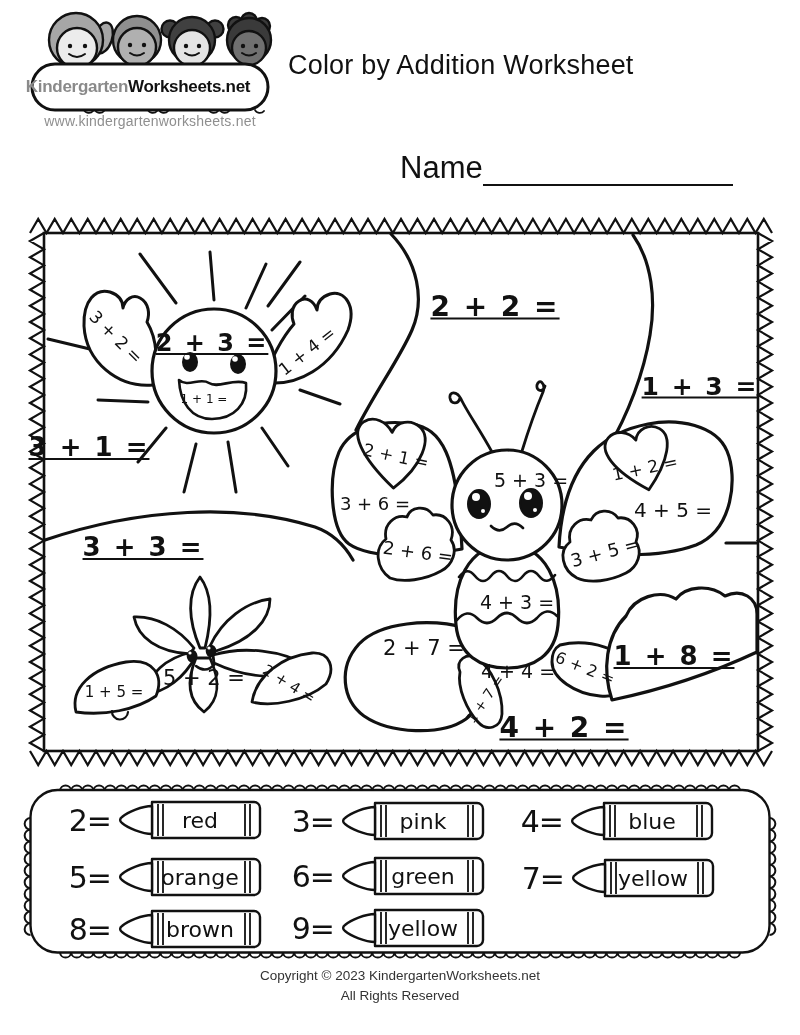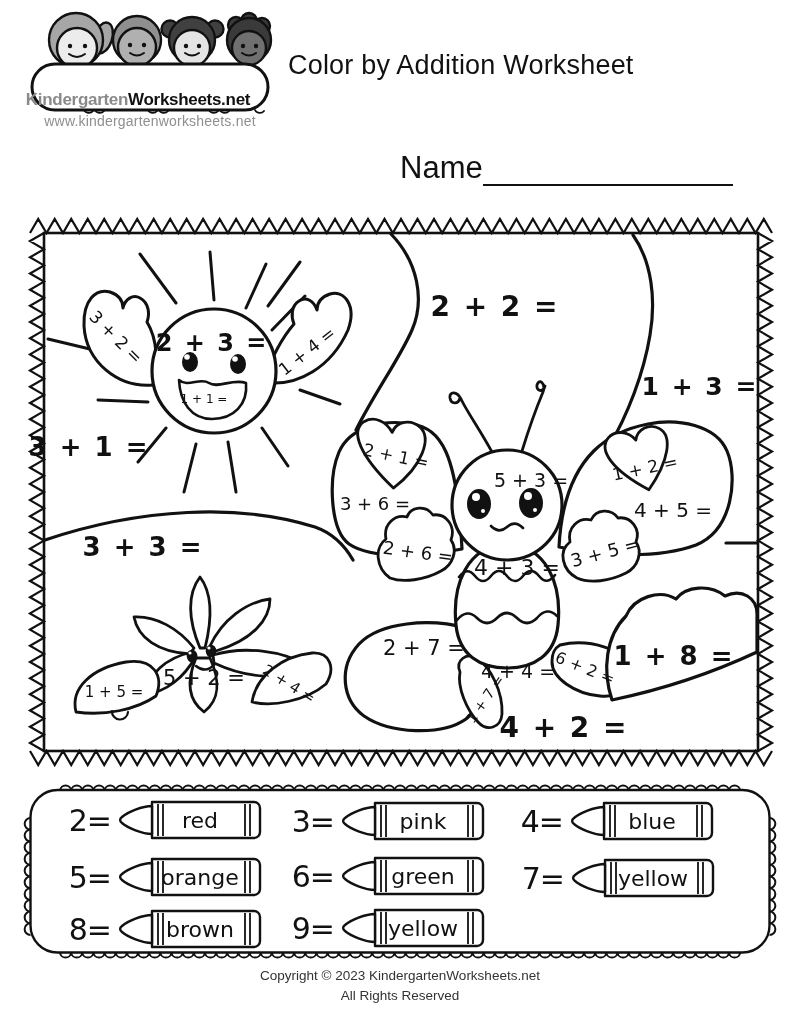--- a/index.html
+++ b/index.html
@@ -1,35 +1,35 @@
 <!DOCTYPE html>
 <html><head>
 <meta charset="utf-8">
 <style>
   html,body { margin:0; padding:0; background:#fff; }
   .page { position:relative; width:800px; height:1035px; background:#fff; overflow:hidden;
           font-family:"DejaVu Sans", sans-serif; color:#111; }
   svg.art { position:absolute; left:0; top:0; width:800px; height:1035px; }
   .brand-box { position:absolute; left:32px; top:64px; width:212px; height:46px;
-               display:flex; align-items:flex-end; justify-content:center;
+               display:flex; align-items:center; justify-content:center;
                font-family:"Liberation Sans", sans-serif; font-weight:700;
                font-size:17px; letter-spacing:-0.3px; }
   .brand-gray { color:#8a8a8a; }
   .brand-dark { color:#111; }
   .site-url { position:absolute; left:18px; top:113px; width:264px; text-align:center;
               font-family:"Liberation Sans", sans-serif; font-size:14px; color:#8f8f8f;
               letter-spacing:0.2px; }
   .title { position:absolute; left:288px; top:50px; font-family:"Liberation Sans", sans-serif;
            font-size:27px; font-weight:400; letter-spacing:0.2px; }
   .name-label { position:absolute; left:400px; top:150px; font-family:"Liberation Sans", sans-serif;
                 font-size:31px; font-weight:400; }
   .name-line { position:absolute; left:483px; top:184px; width:250px; height:0;
                border-top:2px solid #111; }
   .prob { position:absolute; font-family:"DejaVu Sans", sans-serif; color:#111; white-space:nowrap; }
-  .pb { font-weight:700; letter-spacing:2px; }
+  .pb { font-weight:700; letter-spacing:2px;text-decoration:underline; }
   .pm { font-weight:400; letter-spacing:0px; }
   .lg-entry { position:absolute; height:46px; display:flex; align-items:center; }
   .lg-num { width:58px; text-align:right; font-size:30px; letter-spacing:-1px;
             font-family:"DejaVu Sans", sans-serif; }
   .lg-label { margin-left:4px; width:150px; height:46px; box-sizing:border-box;
               padding-left:30px; padding-right:10px; display:flex; align-items:center;
               justify-content:center; font-size:22px; font-family:"DejaVu Sans", sans-serif; }
   .foot { position:absolute; left:0; width:800px; text-align:center;
           font-family:"Liberation Sans", sans-serif; font-size:13.5px; color:#333; }
 </style>
@@ -189,21 +189,21 @@
   <div class="prob pb" style="left:495px; top:306px; font-size:28px; transform:translate(-50%,-50%);">2 + 2 =</div>
   <div class="prob pb" style="left:676px; top:386px; font-size:25px; transform:translate(-50%,-50%);margin-left:24px;">1 + 3 =</div>
   <div class="prob pm" style="left:396px; top:456px; font-size:17px; transform:translate(-50%,-50%) rotate(12deg);">2 + 1 =</div>
   <div class="prob pm" style="left:531px; top:480px; font-size:19px; transform:translate(-50%,-50%);">5 + 3 =</div>
   <div class="prob pm" style="left:645px; top:468px; font-size:17px; transform:translate(-50%,-50%) rotate(-12deg);">1 + 2 =</div>
   <div class="prob pm" style="left:375px; top:503px; font-size:18px; transform:translate(-50%,-50%);">3 + 6 =</div>
   <div class="prob pm" style="left:673px; top:510px; font-size:20px; transform:translate(-50%,-50%);text-align:center;">4 + 5 =</div>
   <div class="prob pm" style="left:418px; top:552px; font-size:18px; transform:translate(-50%,-50%) rotate(8deg);">2 + 6 =</div>
   <div class="prob pm" style="left:605px; top:552px; font-size:18px; transform:translate(-50%,-50%) rotate(-15deg);">3 + 5 =</div>
   <div class="prob pb" style="left:143px; top:547px; font-size:26px; transform:translate(-50%,-50%);">3 + 3 =</div>
-  <div class="prob pm" style="left:517px; top:567px; font-size:22px; transform:translate(-50%,-50%);">4 + 3 =</div>
+  <div class="prob pm" style="left:517px; top:602px; font-size:19px; transform:translate(-50%,-50%);">4 + 3 =</div>
   <div class="prob pm" style="left:518px; top:671px; font-size:19px; transform:translate(-50%,-50%);">4 + 4 =</div>
   <div class="prob pb" style="left:674px; top:656px; font-size:26px; transform:translate(-50%,-50%);">1 + 8 =</div>
   <div class="prob pm" style="left:424px; top:648px; font-size:21px; transform:translate(-50%,-50%);">2 + 7 =</div>
   <div class="prob pm" style="left:585px; top:668px; font-size:16px; transform:translate(-50%,-50%) rotate(22deg);">6 + 2 =</div>
   <div class="prob pm" style="left:485px; top:699px; font-size:14px; transform:translate(-50%,-50%) rotate(-55deg);">1 + 7 =</div>
   <div class="prob pm" style="left:204px; top:678px; font-size:21px; transform:translate(-50%,-50%);">5 + 2 =</div>
   <div class="prob pm" style="left:289px; top:684px; font-size:15px; transform:translate(-50%,-50%) rotate(32deg);">2 + 4 =</div>
   <div class="prob pm" style="left:114px; top:692px; font-size:15px; transform:translate(-50%,-50%);">1 + 5 =</div>
   <div class="prob pb" style="left:564px; top:727px; font-size:28px; transform:translate(-50%,-50%);">4 + 2 =</div>
 

